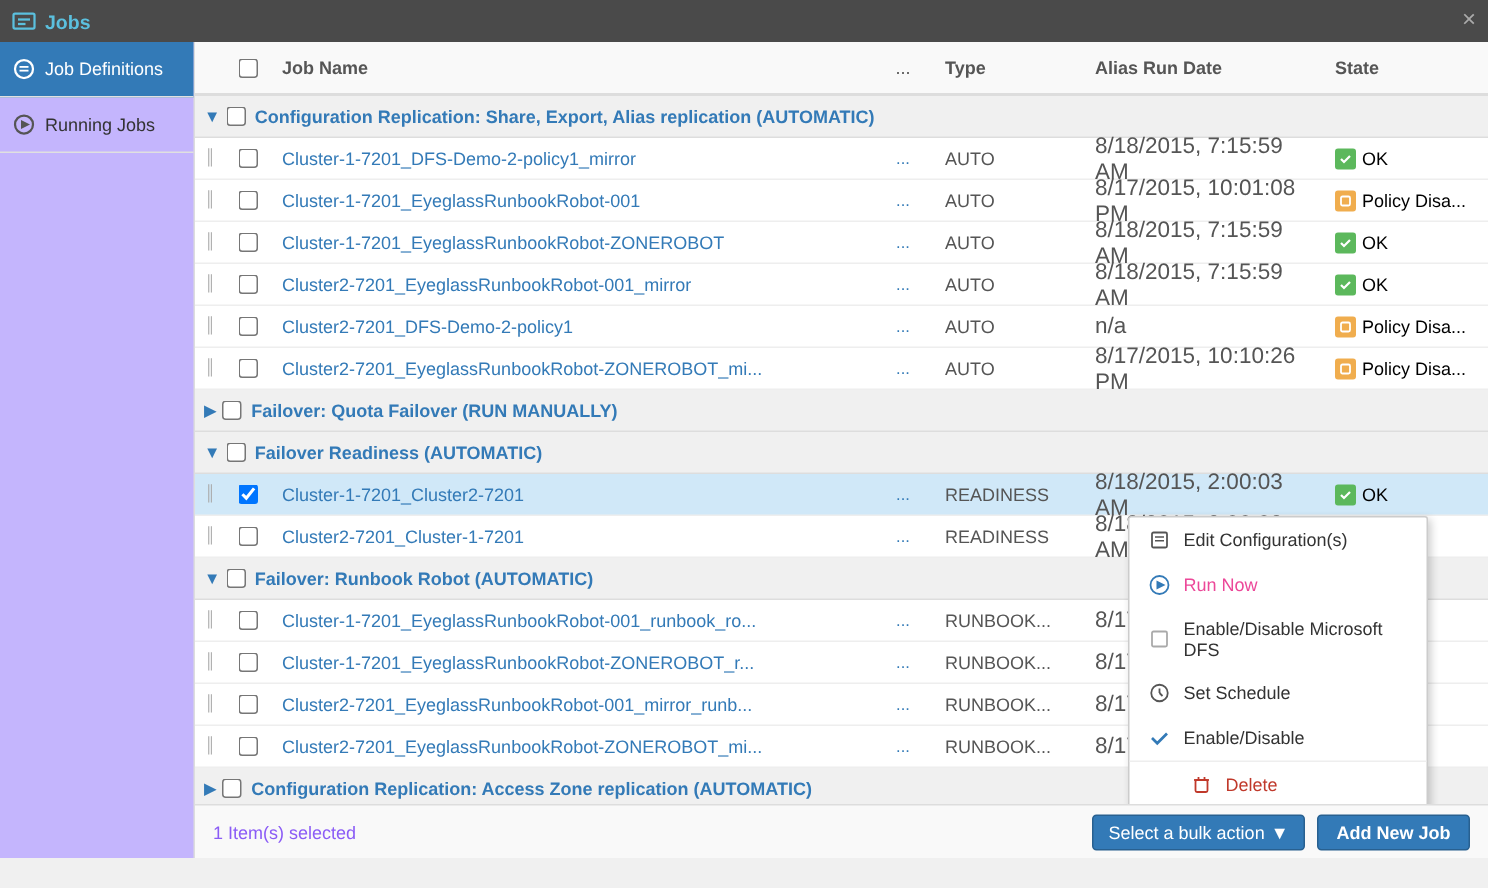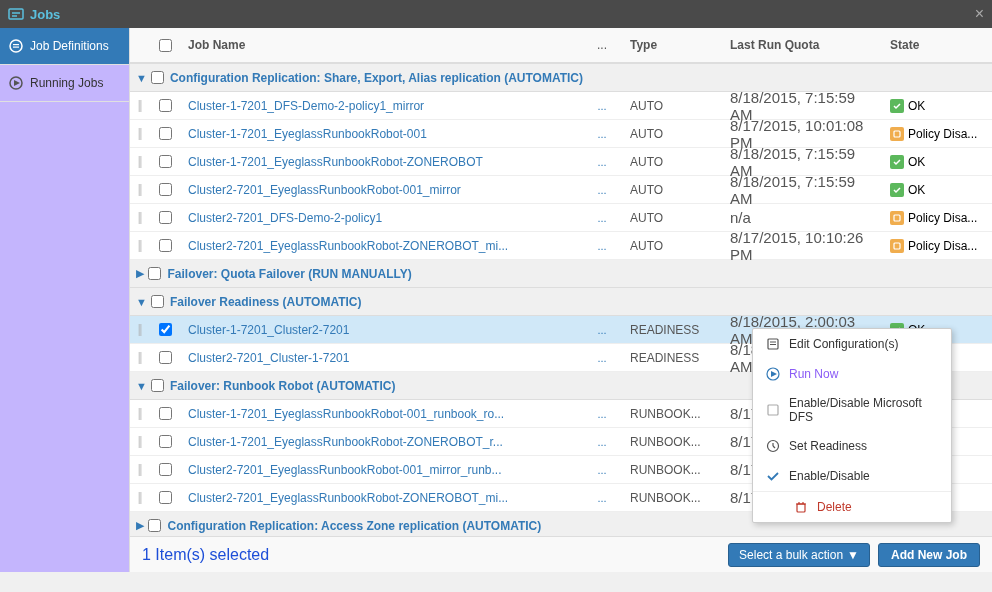--- a/index.html
+++ b/index.html
@@ -115,21 +115,21 @@
     .footer {
       height: 36px;
       border-top: 1px solid #ddd;
       display: flex;
       align-items: center;
       justify-content: space-between;
       padding: 0 12px;
       background: #f9f9f9;
       flex-shrink: 0;
     }
-    .footer-status { font-size: 16px; color: #1d4ed8; }
+    .footer-status { font-size: 12px; color: #8b5cf6; }
 
     .footer-actions { display: flex; align-items: center; gap: 8px; }
 
     .bulk-action-btn {
       display: flex;
       align-items: center;
       gap: 4px;
       background: #337ab7;
       color: white;
       border: 1px solid #286090;
@@ -147,21 +147,21 @@
       padding: 4px 12px;
       font-size: 12px;
       cursor: pointer;
       font-weight: bold;
     }
 
     
     .context-menu {
       position: absolute;
       right: 40px;
-      top: 264px;
+      top: 280px;
       background: white;
       border: 1px solid #ccc;
       box-shadow: 2px 2px 6px rgba(0,0,0,0.2);
       z-index: 100;
       width: 200px;
       border-radius: 2px;
     }
     .context-menu-item {
       display: flex;
       align-items: center;
@@ -222,21 +222,21 @@
     <div class="content">
 
       <div class="table-header">
         <div class="col-drag"></div>
         <div class="col-check">
           <input type="checkbox" style="">
         </div>
         <div class="col-name">Job Name</div>
         <div class="col-dots">...</div>
         <div class="col-type">Type</div>
-        <div class="col-date">Last Run Quota</div>
+        <div class="col-date">Alias Run Date</div>
         <div class="col-state">State</div>
       </div>
 
       <div class="table-body">
 
         <div class="group-row">
           <span class="group-toggle">▼</span>
           <input type="checkbox" style="margin-right: 6px;">
           <span class="group-label">Configuration Replication: Share, Export, Alias replication (AUTOMATIC)</span>
         </div>
@@ -478,39 +478,39 @@
             </span>
             <span>Edit Configuration(s)</span>
           </div>
           <div class="context-menu-item">
             <span class="menu-icon">
               <svg width="14" height="14" viewBox="0 0 14 14">
                   <circle cx="7" cy="7" r="6" fill="none" stroke="#337ab7" stroke-width="1.2"></circle>
                   <polygon points="5,4 11,7 5,10" fill="#337ab7"></polygon>
                 </svg>
             </span>
-            <span style="color:#8b5cf6;text-align:center;">Run Now</span>
+            <span style="color:#ec4899;text-align:center;">Run Now</span>
           </div>
           <div class="context-menu-item">
             <span class="menu-icon">
               <svg width="14" height="14" viewBox="0 0 14 14">
                   <rect x="2" y="2" width="10" height="10" rx="1" fill="none" stroke="#aaa" stroke-width="1.2"></rect>
                 </svg>
             </span>
             <span>Enable/Disable Microsoft DFS</span>
           </div>
           <div class="context-menu-item">
             <span class="menu-icon">
               <svg width="14" height="14" viewBox="0 0 14 14">
                   <circle cx="7" cy="7" r="5.5" fill="none" stroke="#555" stroke-width="1.2"></circle>
                   <line x1="7" y1="4" x2="7" y2="7" stroke="#555" stroke-width="1.2"></line>
                   <line x1="7" y1="7" x2="9" y2="9" stroke="#555" stroke-width="1.2"></line>
                 </svg>
             </span>
-            <span>Set Readiness</span>
+            <span>Set Schedule</span>
           </div>
           <div class="context-menu-item">
             <span class="menu-icon">
               <svg width="14" height="14" viewBox="0 0 14 14">
                   <polyline points="2,7 5.5,10.5 12,4" stroke="#337ab7" stroke-width="1.8" fill="none"></polyline>
                 </svg>
             </span>
             <span>Enable/Disable</span>
           </div>
           <div class="divider"></div>

